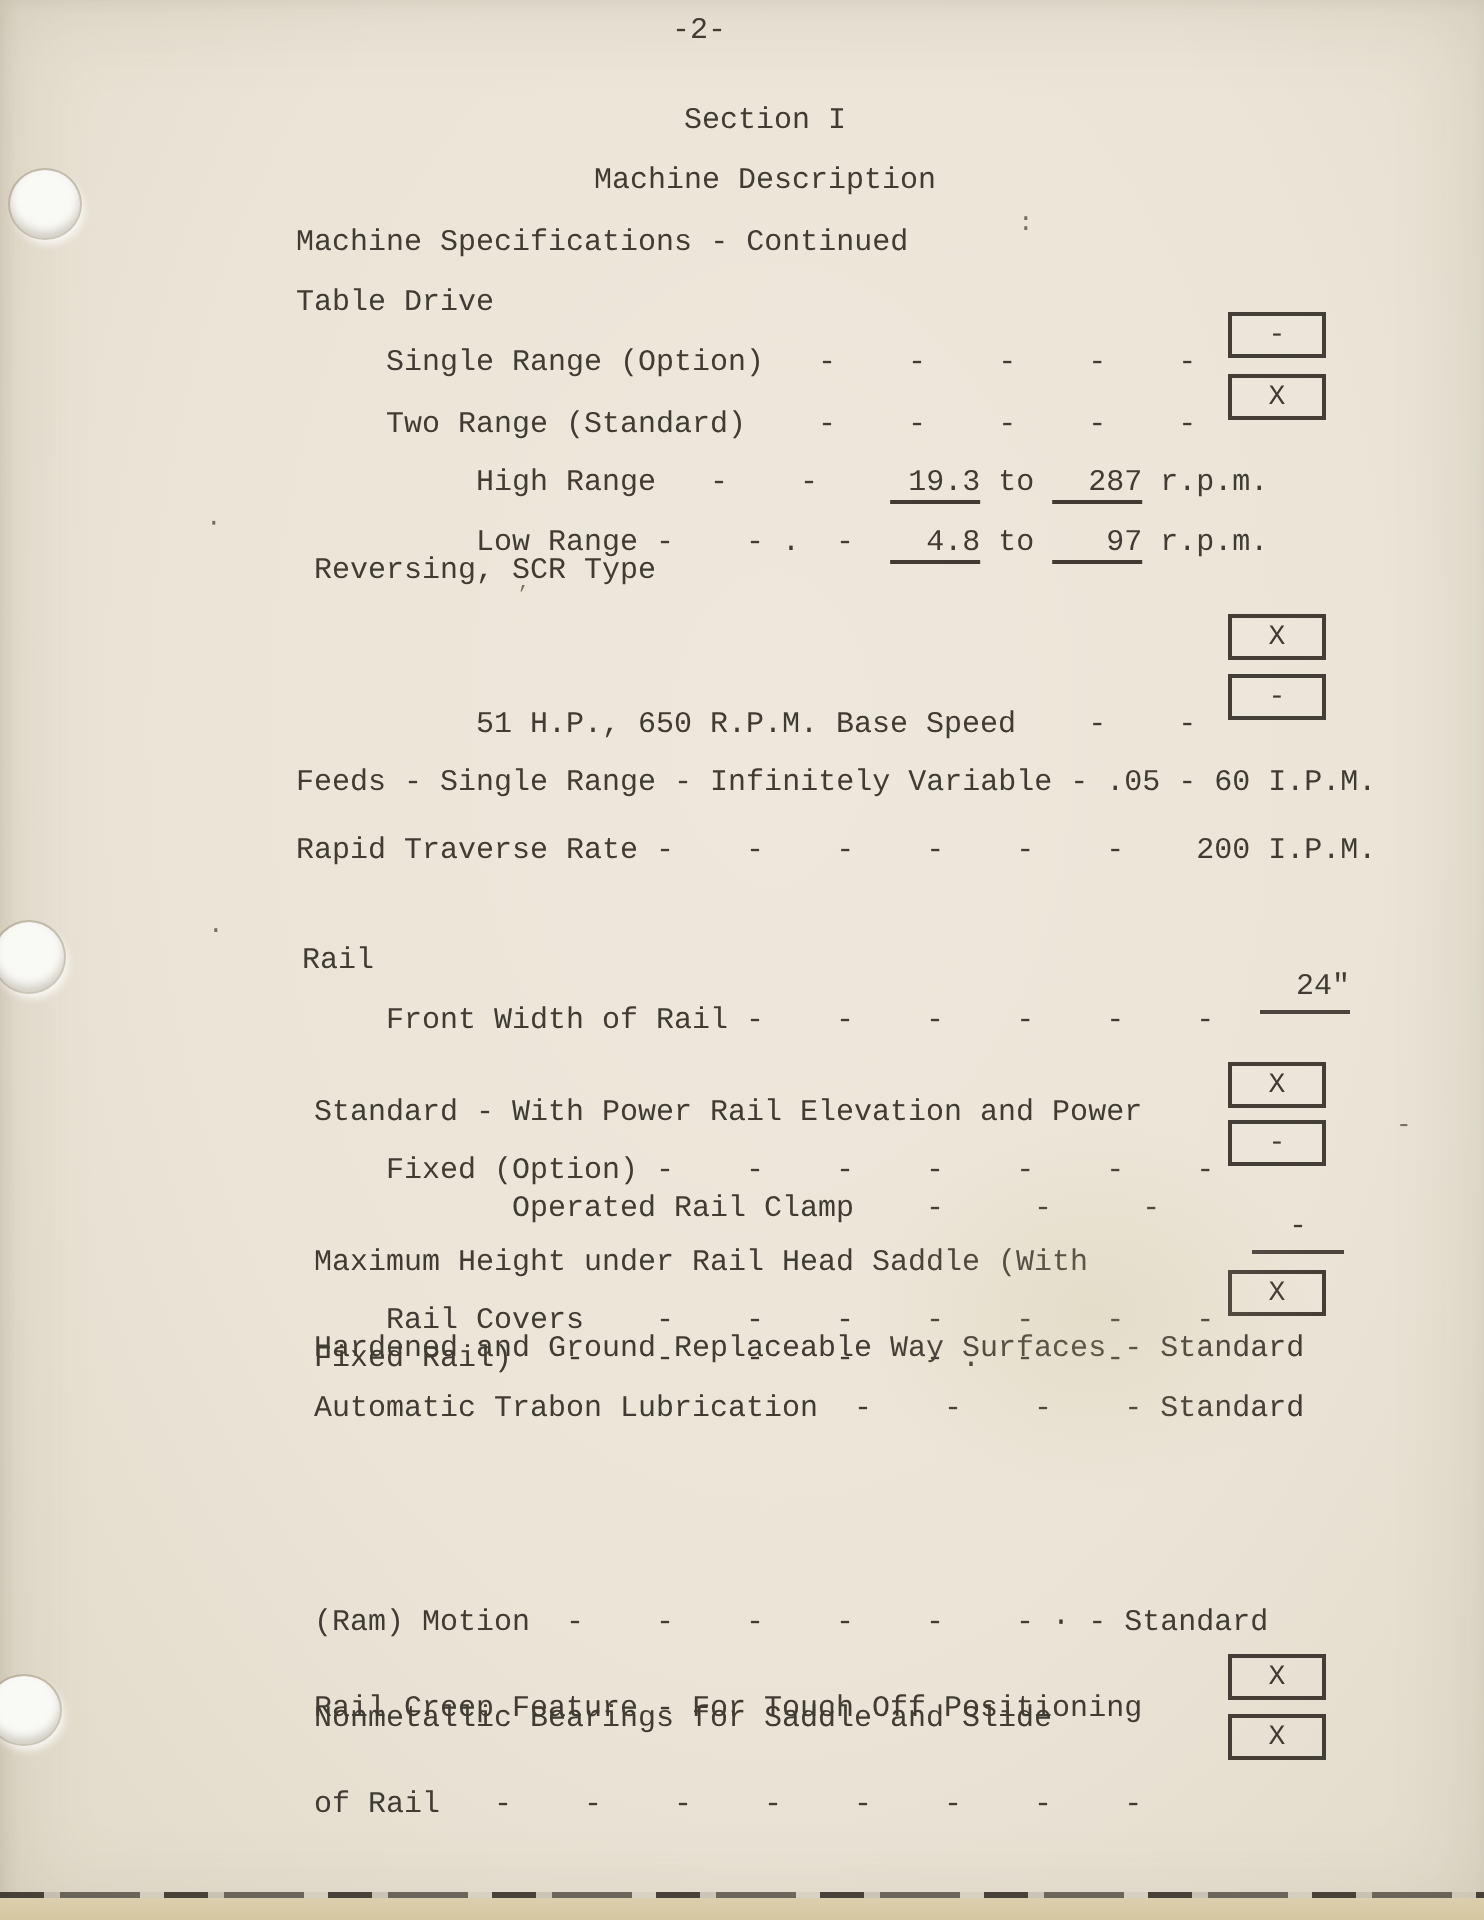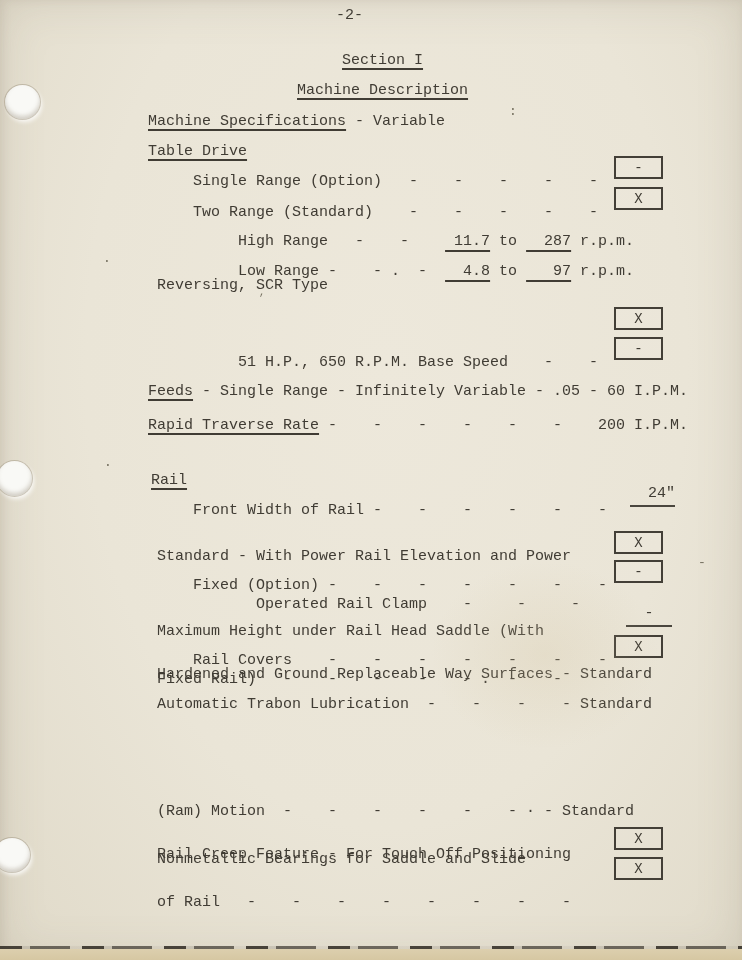--- a/index.html
+++ b/index.html
@@ -7,21 +7,21 @@
     position:relative;width:742px;height:960px;overflow:hidden;
     background:radial-gradient(ellipse at 52% 38%, #ede8db 0%, #eae5d7 55%, #e0dac9 100%);
     box-shadow:inset 0 0 46px rgba(120,110,88,.18), inset 3px 0 8px rgba(120,110,88,.12);
     font-family:"Liberation Mono","DejaVu Sans Mono",monospace;
     font-size:15px;color:#403c34;
   }
   .paper::after{content:"";position:absolute;left:430px;top:560px;width:230px;height:190px;
     background:radial-gradient(ellipse, rgba(210,195,160,.25), rgba(210,195,160,0) 70%);pointer-events:none;}
   .row{position:absolute;white-space:pre;line-height:16px;letter-spacing:0;}
   .l{display:block;line-height:16px;white-space:pre;}
-  .u{text-decoration:underline;text-underline-offset:4px;text-decoration-thickness:1.5px;}
+  .u{text-underline-offset:4px;text-decoration-thickness:1.5px;}
   .uv{text-decoration:underline;text-underline-offset:5px;text-decoration-thickness:1.5px;}
   .cbox{
     position:absolute;right:0;top:-2px;width:45px;height:19px;
     border:2px solid #433f37;display:flex;align-items:center;justify-content:center;
     font-size:14px;line-height:14px;background:rgba(255,255,255,.06);
   }
   .ansline{position:absolute;right:-9px;top:13px;width:46px;height:20px;
     text-align:center;border-bottom:2px solid #4a463e;line-height:18px;}
   .ansline2{position:absolute;right:-12px;top:-1px;height:19px;
     border-bottom:2px solid #4a463e;line-height:16px;}
@@ -88,39 +88,39 @@
 
   <div class="row r-section">
     <span class="u">Section I</span>
   </div>
 
   <div class="row r-title">
     <span class="u">Machine Description</span>
   </div>
 
   <div class="row r-specs">
-    <span class="u">Machine Specifications</span><span> - Variable</span>
+    <span class="u">Machine Specifications</span><span> - Continued</span>
   </div>
 
   <div class="row r-tabledrive">
     <span class="u">Table Drive</span>
   </div>
 
   <div class="row r-singlerange">
     <span>Single Range (Option)   -    -    -    -    -</span>
     <span class="cbox">-</span>
   </div>
 
   <div class="row r-tworange">
     <span>Two Range (Standard)    -    -    -    -    -</span>
     <span class="cbox">X</span>
   </div>
 
   <div class="row r-highrange">
-    <span>High Range   -    -    </span><span class="uv"> 11.7</span><span> to </span><span class="uv">  287</span><span> r.p.m.</span>
+    <span>High Range   -    -    </span><span class="uv"> 19.3</span><span> to </span><span class="uv">  287</span><span> r.p.m.</span>
   </div>
 
   <div class="row r-lowrange">
     <span>Low Range -    - .  -  </span><span class="uv">  4.8</span><span> to </span><span class="uv">   97</span><span> r.p.m.</span>
   </div>
 
   <div class="row r-reversing">Reversing, SCR Type</div>
 
   <div class="row r-hp50">
     <span class="cbox">X</span>

